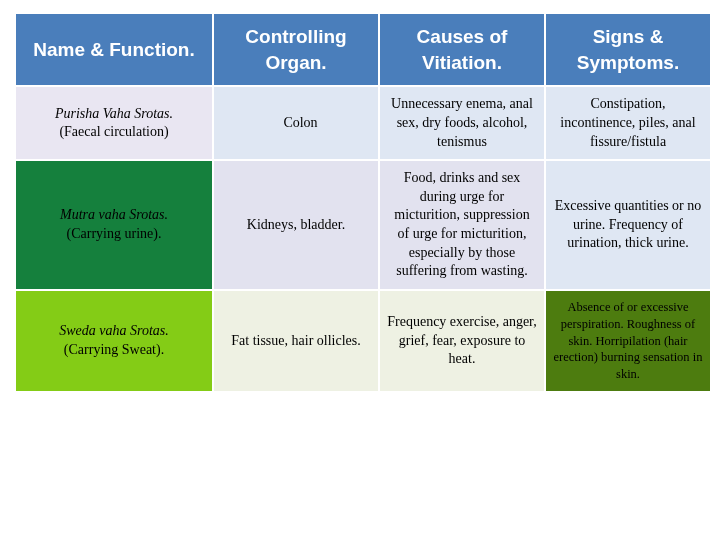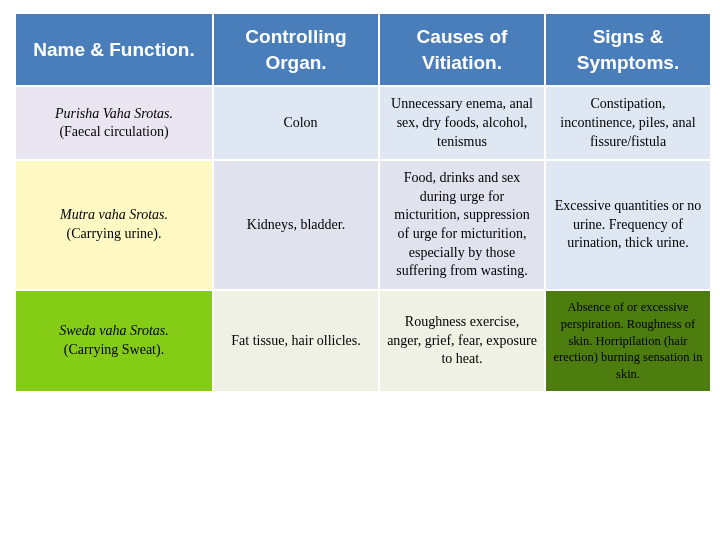--- a/index.html
+++ b/index.html
@@ -58,21 +58,21 @@
   .r0 td.c0 { background: #fdf2e7; }
   .r0 td.c1 { background: #fdf2e7; }
   .r0 td.c2 { background: #fdf2e7; }
   .r0 td.c3 { background: #fdf2e7; }
 
   .r1 td.c0 { background: #e9e6f2; }
   .r1 td.c1 { background: #dfe7f3; padding-left: 16px; }
   .r1 td.c2 { background: #dfe7f3; }
   .r1 td.c3 { background: #dfe7f3; }
 
-  .r2 td.c0 { background: #fef9c3; }
+  .r2 td.c0 { background: #15803d; }
   .r2 td.c1 { background: #e2e2ef; }
   .r2 td.c2 { background: #e2e2ef; margin-top: 37px; }
   .r2 td.c3 { background: #dfe7f3; }
 
   .r3 td.c0 { background: #84cc16; }
   .r3 td.c1 { background: #eef1e3; }
   .r3 td.c2 { background: #eef1e3; }
   .r3 td.c3 { background: #4d7c0f; }
 
   .r3 td.c3 { font-size: 12.5px; line-height: 1.35; }
@@ -121,18 +121,18 @@
         <td class="c1">Kidneys, bladder.</td>
         <td class="c2">Food, drinks and sex during urge for micturition, suppression of urge for micturition, especially by those suffering from wasting.</td>
         <td class="c3">Excessive quantities or no urine. Frequency of urination, thick urine.</td>
       </tr>
       <tr class="r3">
         <td class="c0 namecell">
           <span class="cellline">Sweda vaha Srotas.</span>
           <span class="cellline sub">(Carrying Sweat).</span>
         </td>
         <td class="c1">Fat tissue, hair ollicles.</td>
-        <td class="c2">Roughness exercise, anger, grief, fear, exposure to heat.</td>
+        <td class="c2">Frequency exercise, anger, grief, fear, exposure to heat.</td>
         <td class="c3">Absence of or excessive perspiration. Roughness of skin. Horripilation (hair erection) burning sensation in skin.</td>
       </tr>
     </tbody>
   </table>
 </div>
 
 </body></html>

